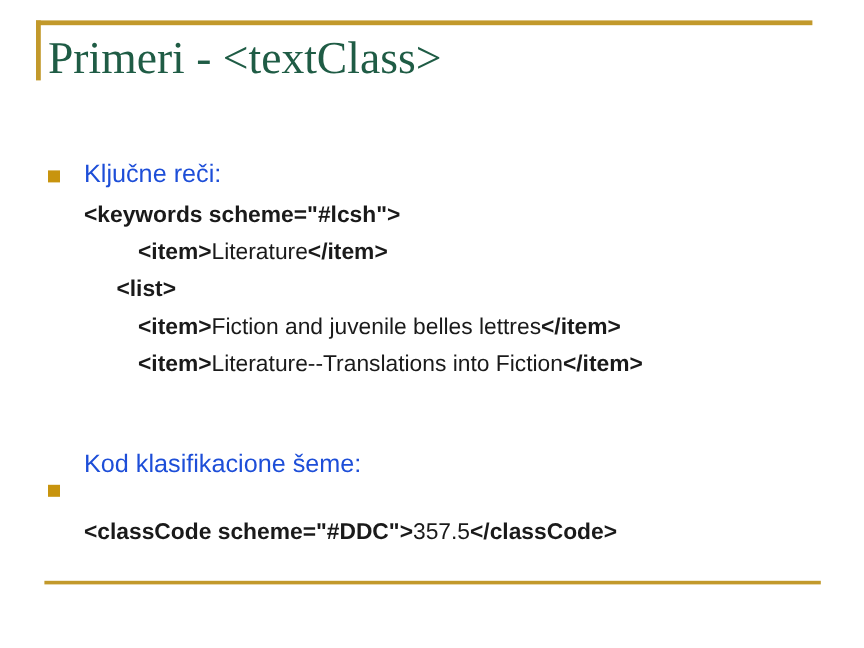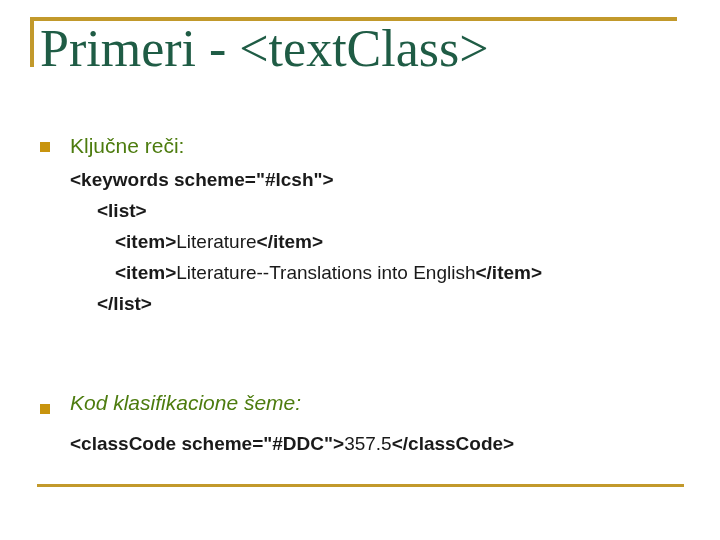--- a/index.html
+++ b/index.html
@@ -22,40 +22,40 @@
   }
   .bottom-rule {
     position: absolute; left: 37px; top: 484px;
     width: 647px; height: 3px; background: #c2992b;
   }
   
   .slide-title {
     position: absolute; left: 40px; top: 26px;
     width: 640px;
     font-family: "Liberation Serif", "DejaVu Serif", serif;
-    font-size: 52px; line-height: 46px;
+    font-size: 38px; line-height: 46px;
     color: #1f5c45;
     white-space: nowrap;
   }
   
   .bullet-sq {
     position: absolute;
     width: 10px; height: 10px;
     background: #c8940e;
   }
   .bullet-sq.b1 { left: 40px; top: 142px; }
   .bullet-sq.b2 { left: 40px; top: 404px; }
   .bullet-label {
     position: absolute; left: 70px;
     font-size: 21px; line-height: 25px;
-    color: #4d7c0f;
+    color: #1d4ed8;
     white-space: nowrap;
   }
   .bullet-label.l1 { top: 133px; }
-  .bullet-label.l2 { top: 390px; font-style: italic; }
+  .bullet-label.l2 { top: 374px; }
   
   .code-block {
     position: absolute; left: 70px;
     font-size: 19px; line-height: 31px;
     color: #1a1a1a;
   }
   .code-block.cb1 { top: 164px; }
   .code-block.cb2 { top: 428px; }
   .code-line { white-space: nowrap; }
   .ind1 { padding-left: 27px; }
@@ -70,24 +70,24 @@
 <div class="left-rule"></div>
 <div class="bottom-rule"></div>
 
 <div class="slide-title">Primeri - &lt;textClass&gt;</div>
 
 <div class="bullet-sq b1"></div>
 <div class="bullet-label l1">Ključne reči:</div>
 
 <div class="code-block cb1">
   <div class="code-line"><span class="tag">&lt;keywords scheme="#lcsh"&gt;</span></div>
+  <div class="code-line ind2"><span class="tag">&lt;item&gt;</span><span class="val">Literature</span><span class="tag">&lt;/item&gt;</span></div>
   <div class="code-line ind1"><span class="tag">&lt;list&gt;</span></div>
-  <div class="code-line ind2"><span class="tag">&lt;item&gt;</span><span class="val">Literature</span><span class="tag">&lt;/item&gt;</span></div>
-  <div class="code-line ind2"><span class="tag">&lt;item&gt;</span><span class="val">Literature--Translations into English</span><span class="tag">&lt;/item&gt;</span></div>
-  <div class="code-line ind1"><span class="tag">&lt;/list&gt;</span></div>
+  <div class="code-line ind2"><span class="tag">&lt;item&gt;</span><span class="val">Fiction and juvenile belles lettres</span><span class="tag">&lt;/item&gt;</span></div>
+  <div class="code-line ind2"><span class="tag">&lt;item&gt;</span><span class="val">Literature--Translations into Fiction</span><span class="tag">&lt;/item&gt;</span></div>
 </div>
 
 <div class="bullet-sq b2"></div>
 <div class="bullet-label l2">Kod klasifikacione šeme:</div>
 
 <div class="code-block cb2">
   <div class="code-line"><span class="tag">&lt;classCode scheme="#DDC"&gt;</span><span class="val">357.5</span><span class="tag">&lt;/classCode&gt;</span></div>
 </div>
 
 </body></html>

